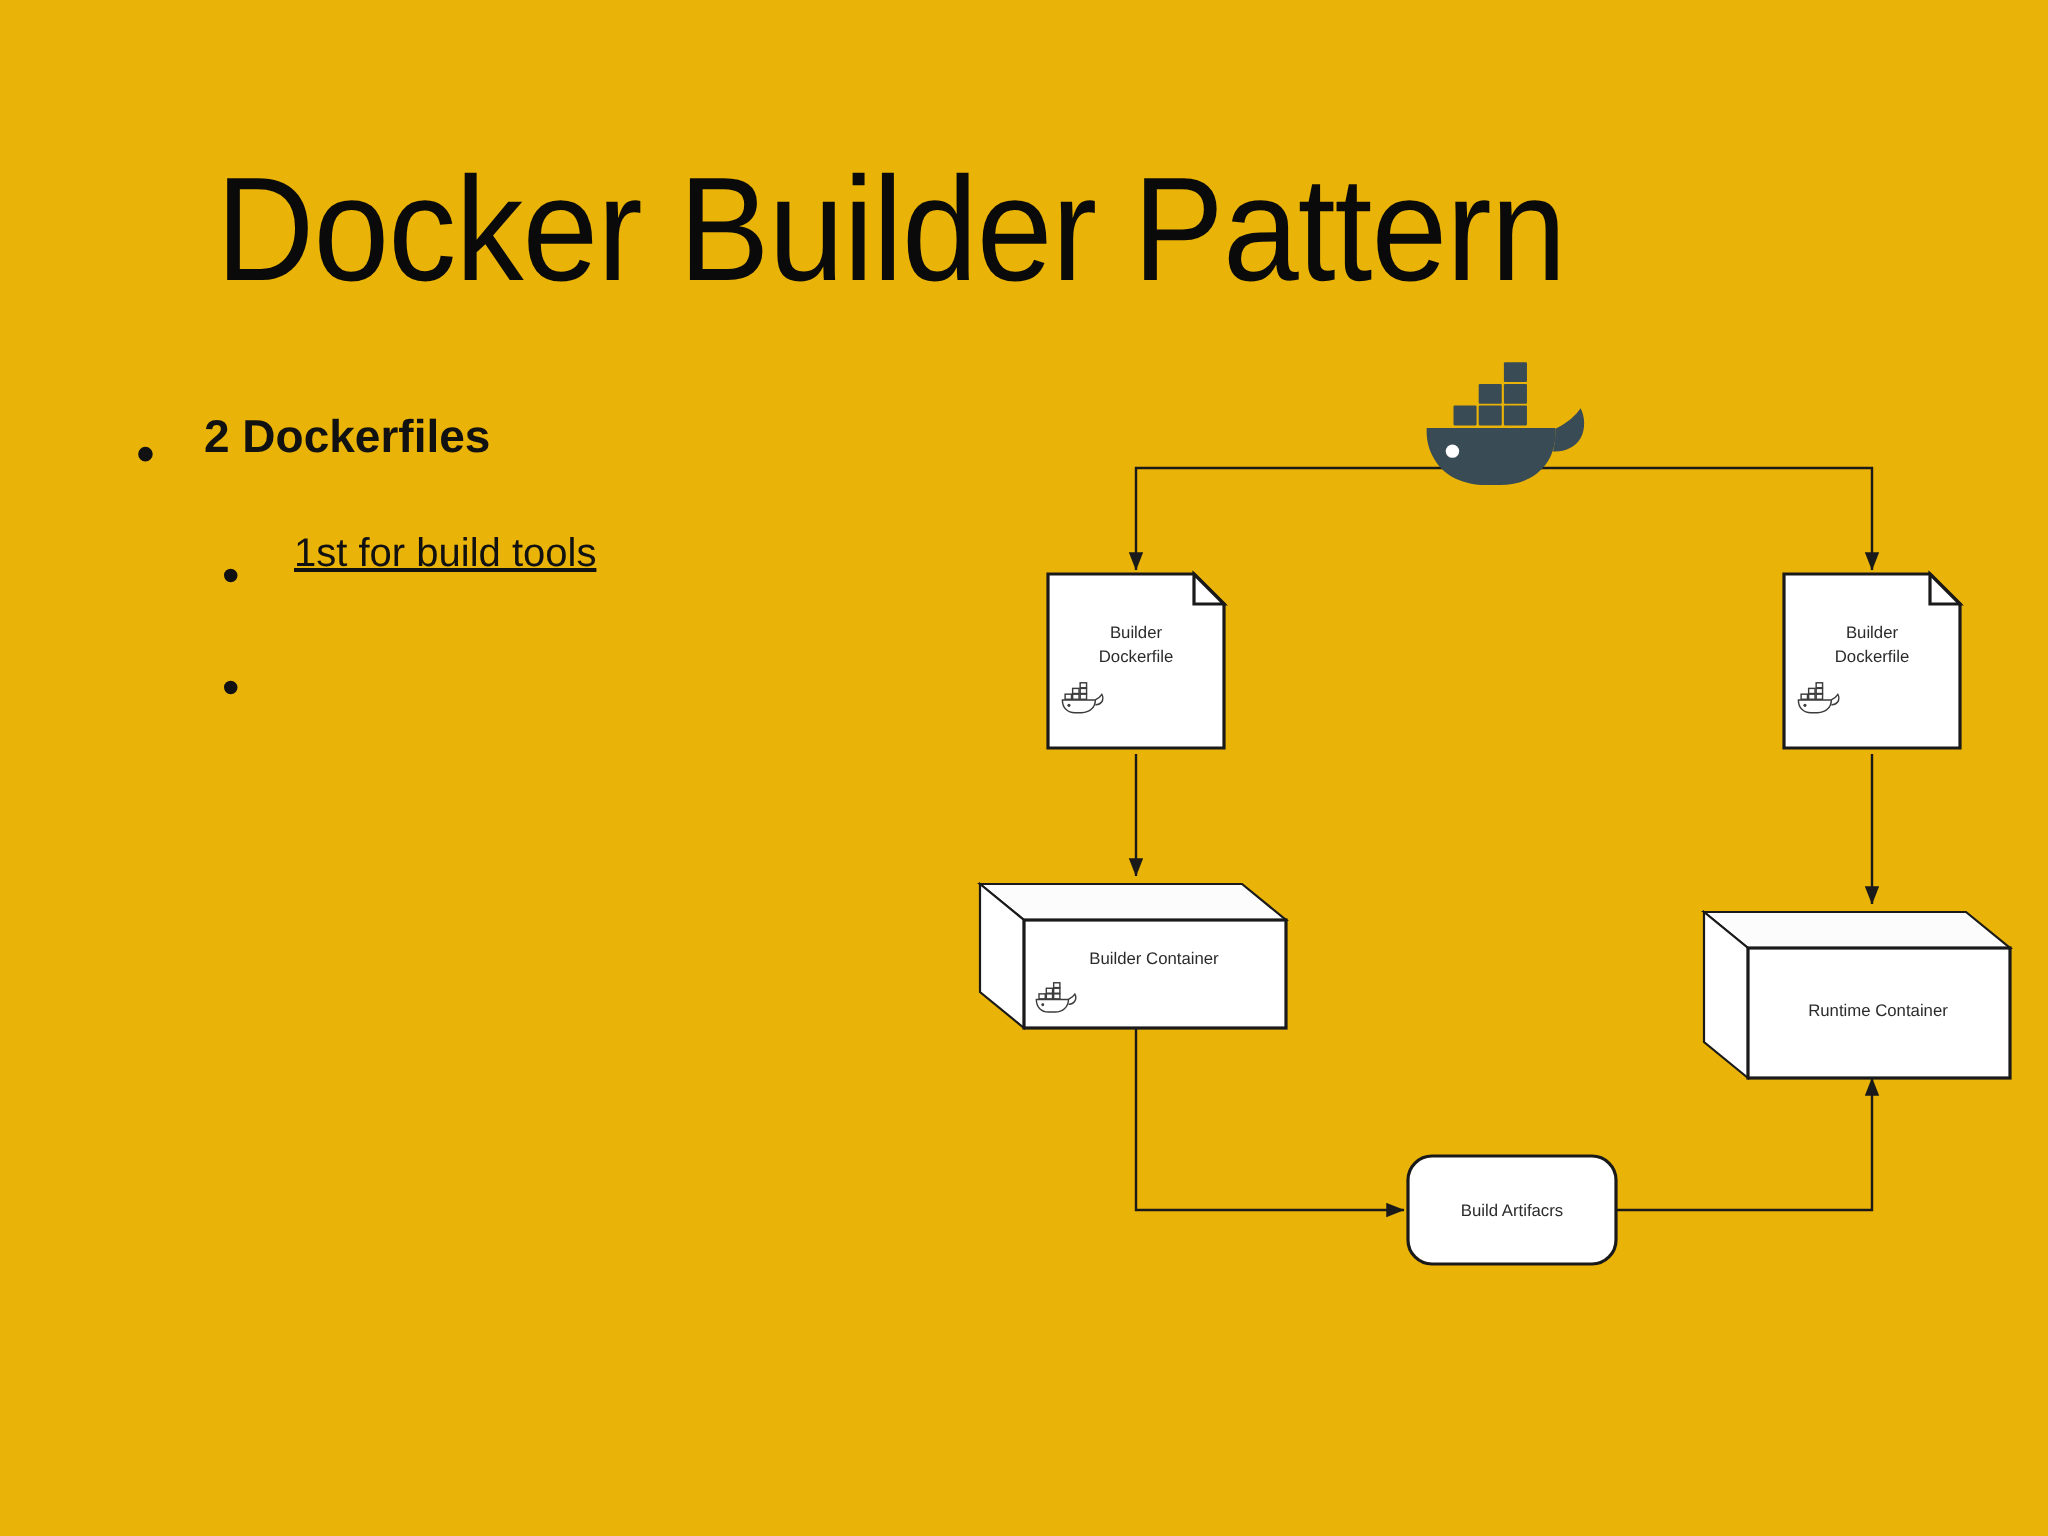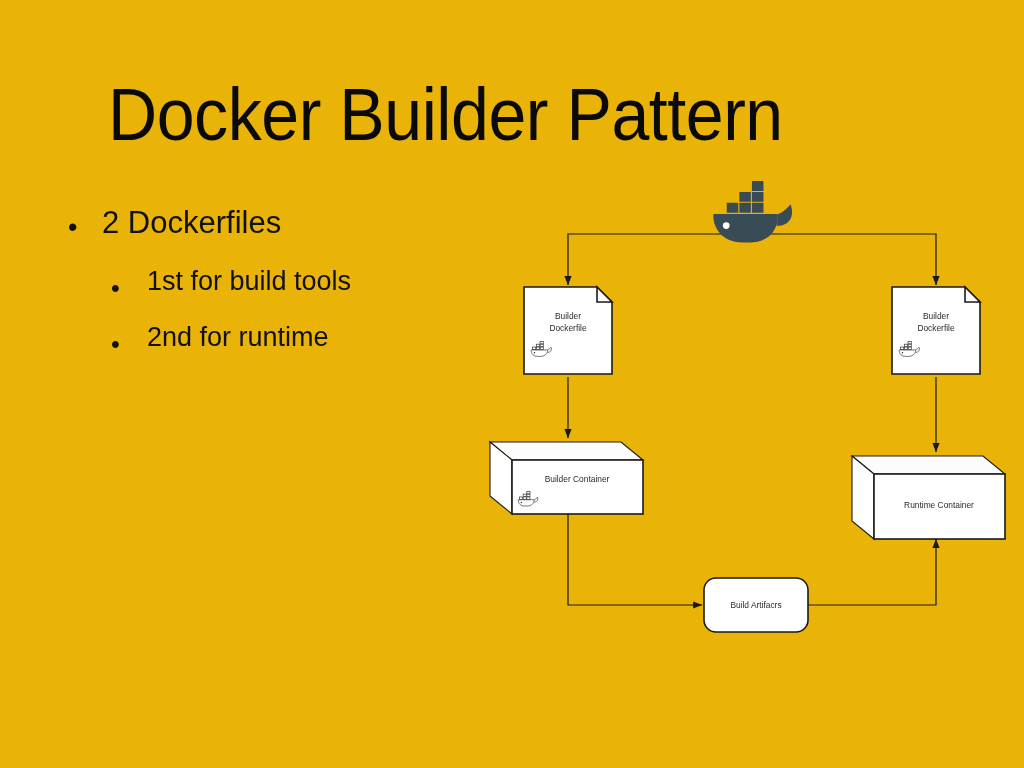--- a/index.html
+++ b/index.html
@@ -57,35 +57,36 @@
   }
   .lvl1 {
     margin-bottom: 26px;
   }
   .lvl1 .bullet-dot {
     width: 34px;
     font-size: 27px;
     padding-top: 8px;
   }
   .lvl1 .bullet-text {
-    font-size: 31px;
-    font-weight: 400;
+    font-size: 23px;
+    font-weight: 700;
   }
   .lvl2 {
     margin-left: 43px;
     margin-bottom: 22px;
   }
   .lvl2 .bullet-dot {
     width: 36px;
     font-size: 25px;
     padding-top: 9px;
   }
   .lvl2 .bullet-text {
-    font-size: 27px;
+    font-size: 20px;
     font-weight: 300;
+    text-decoration: underline;
   }
 
   
   #diagram {
     position: absolute;
     left: 480px;
     top: 164px;
     width: 544px;
     height: 490px;
   }
@@ -138,21 +139,20 @@
       <span class="bullet-text">2 Dockerfiles</span>
     </div>
 
     <div class="bullet lvl2">
       <span class="bullet-dot">•</span>
       <span class="bullet-text">1st for build tools</span>
     </div>
 
     <div class="bullet lvl2">
       <span class="bullet-dot">•</span>
-      <span class="bullet-text">2nd for runtime</span>
     </div>
 
   </div>
 
   <div id="diagram">
     <svg width="544" height="490" viewBox="0 0 544 490" xmlns="http://www.w3.org/2000/svg">
 
       <defs>
         <marker id="arrow" markerWidth="9" markerHeight="9" refX="7.4" refY="3" orient="auto" markerUnits="strokeWidth">
           <path d="M0,0 L7.6,3 L0,6 z" fill="#1a1a1a"></path>

